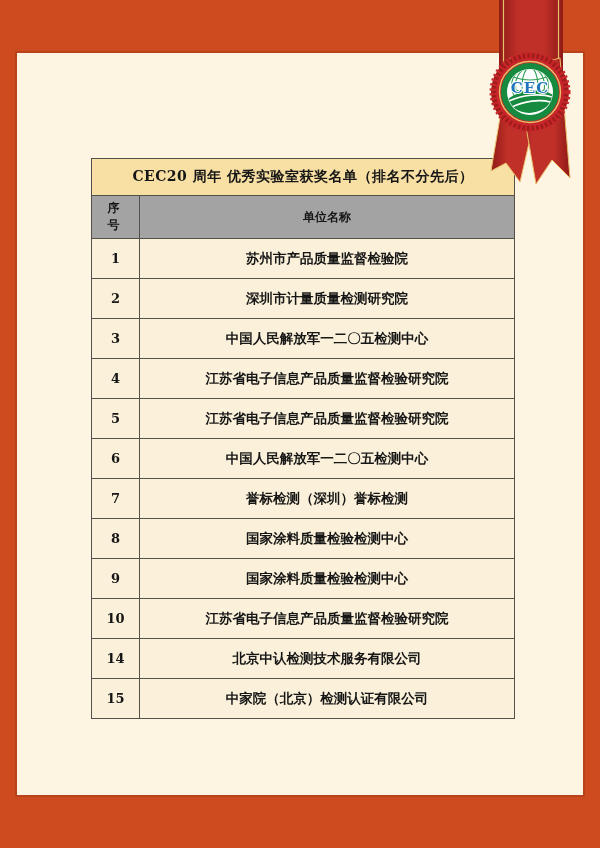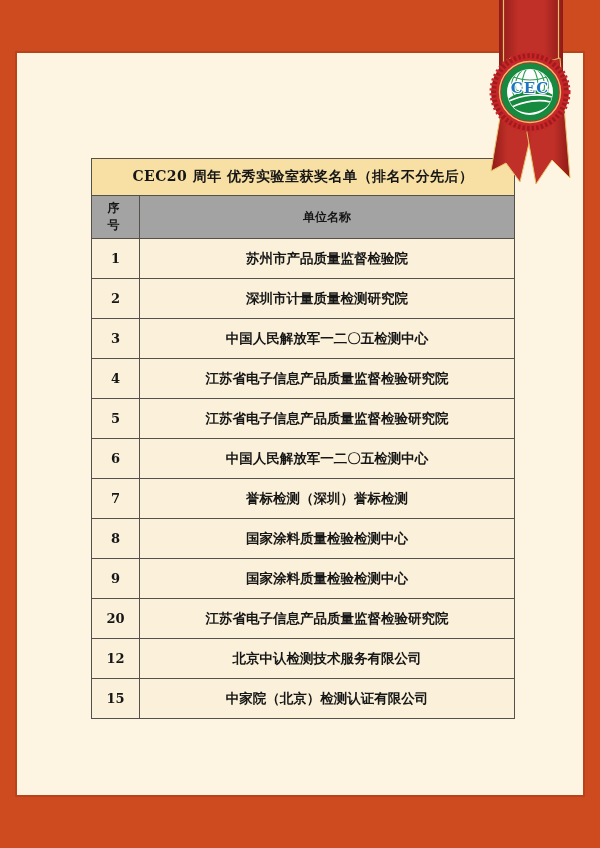--- a/index.html
+++ b/index.html
@@ -119,25 +119,25 @@
     </tr>
         <tr>
       <td class="idx">8</td>
       <td>国家涂料质量检验检测中心</td>
     </tr>
         <tr>
       <td class="idx">9</td>
       <td>国家涂料质量检验检测中心</td>
     </tr>
         <tr>
-      <td class="idx">20</td>
+      <td class="idx">10</td>
       <td>江苏省电子信息产品质量监督检验研究院</td>
     </tr>
         <tr>
-      <td class="idx">12</td>
+      <td class="idx">14</td>
       <td>北京中认检测技术服务有限公司</td>
     </tr>
         <tr>
       <td class="idx">15</td>
       <td>中家院（北京）检测认证有限公司</td>
     </tr>
       </tbody>
   </table>
 
   <svg class="badge" viewBox="0 0 140 200" xmlns="http://www.w3.org/2000/svg">

